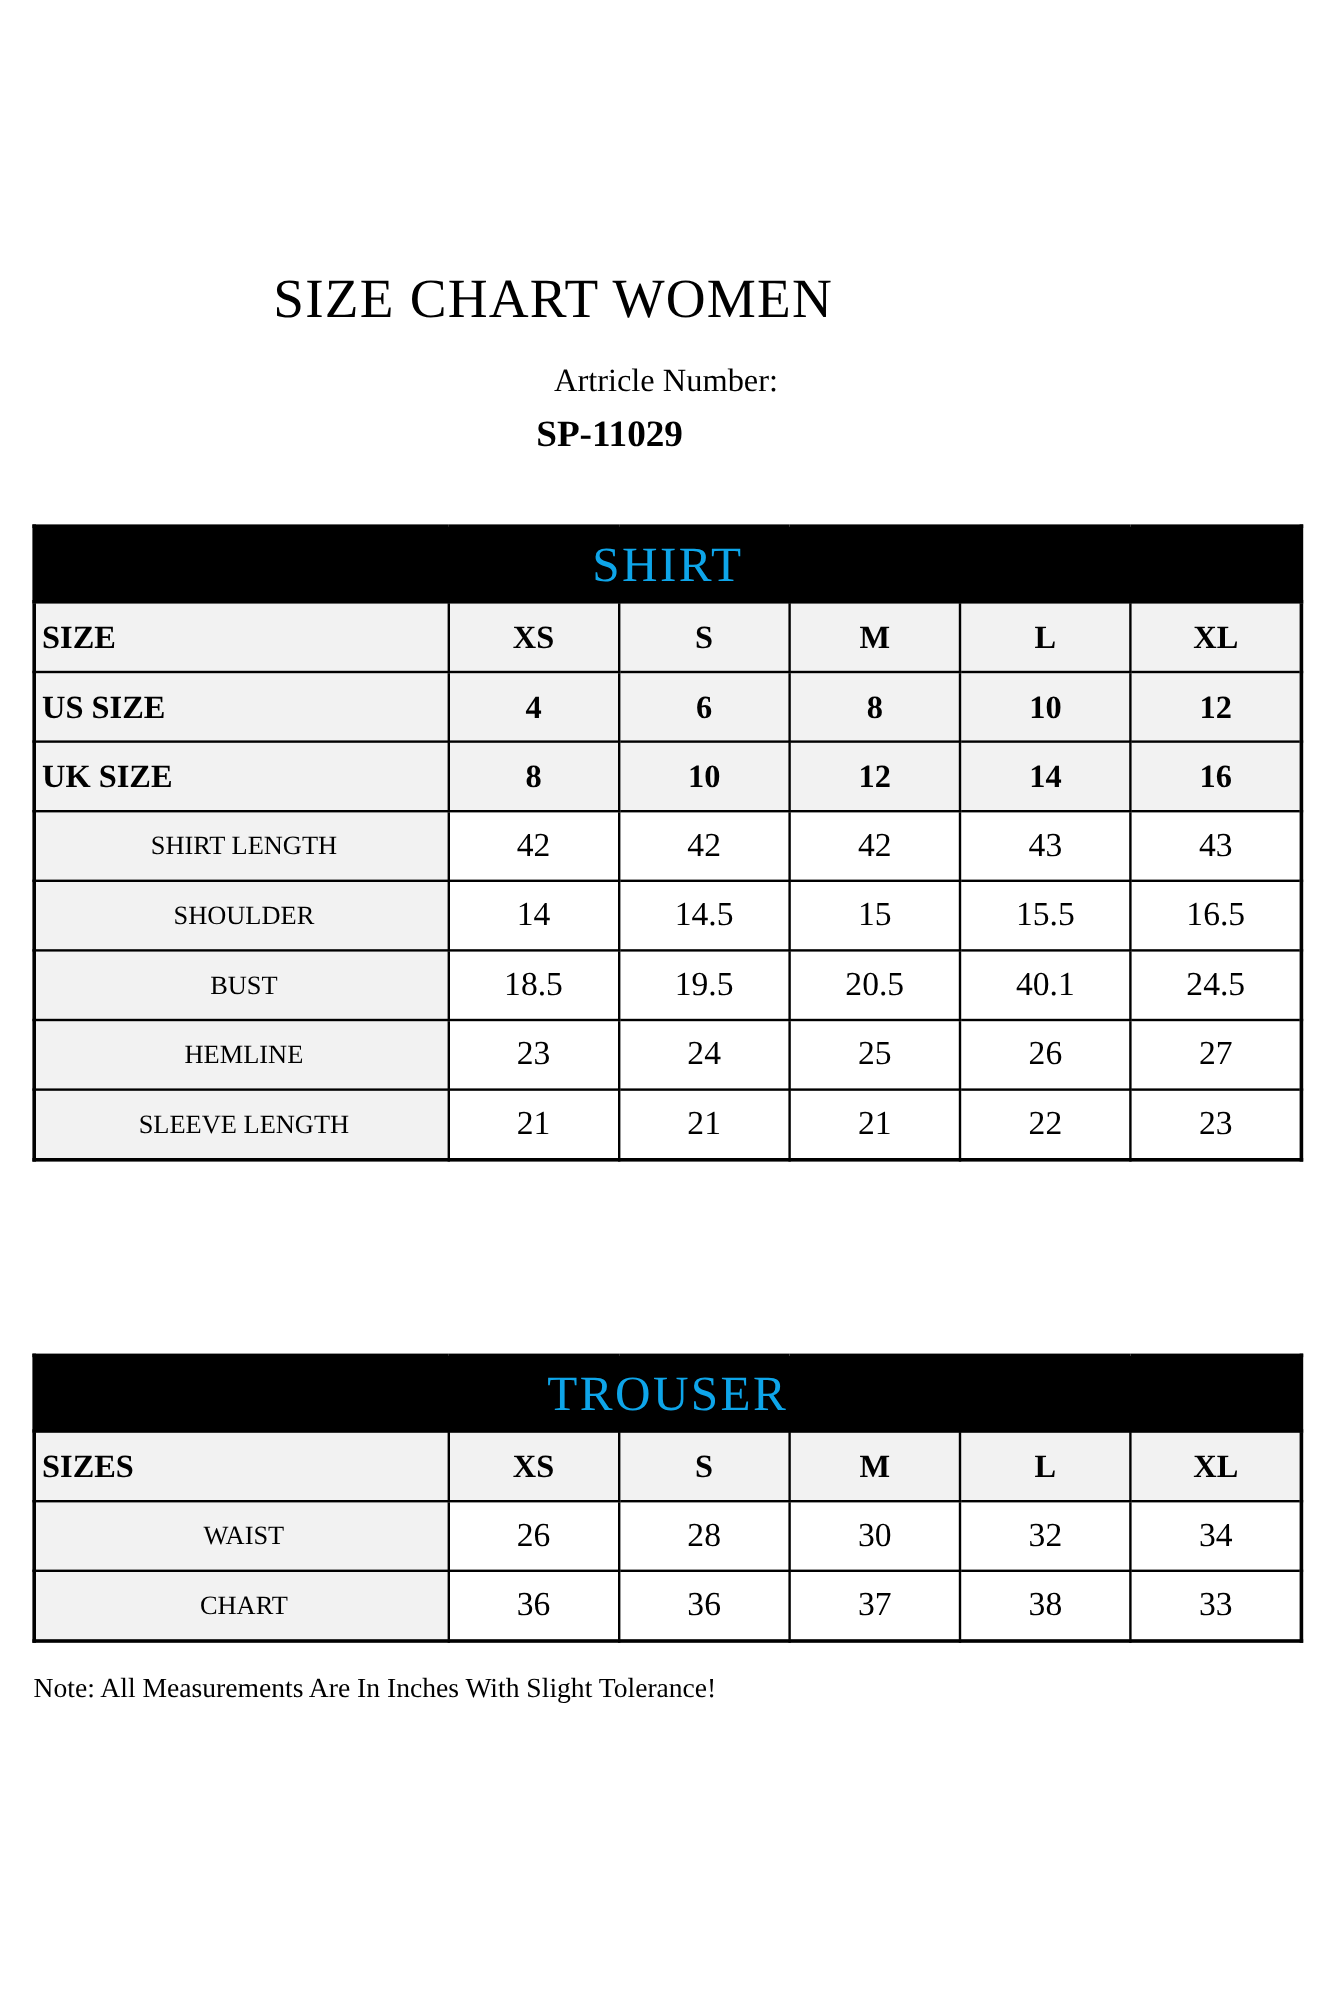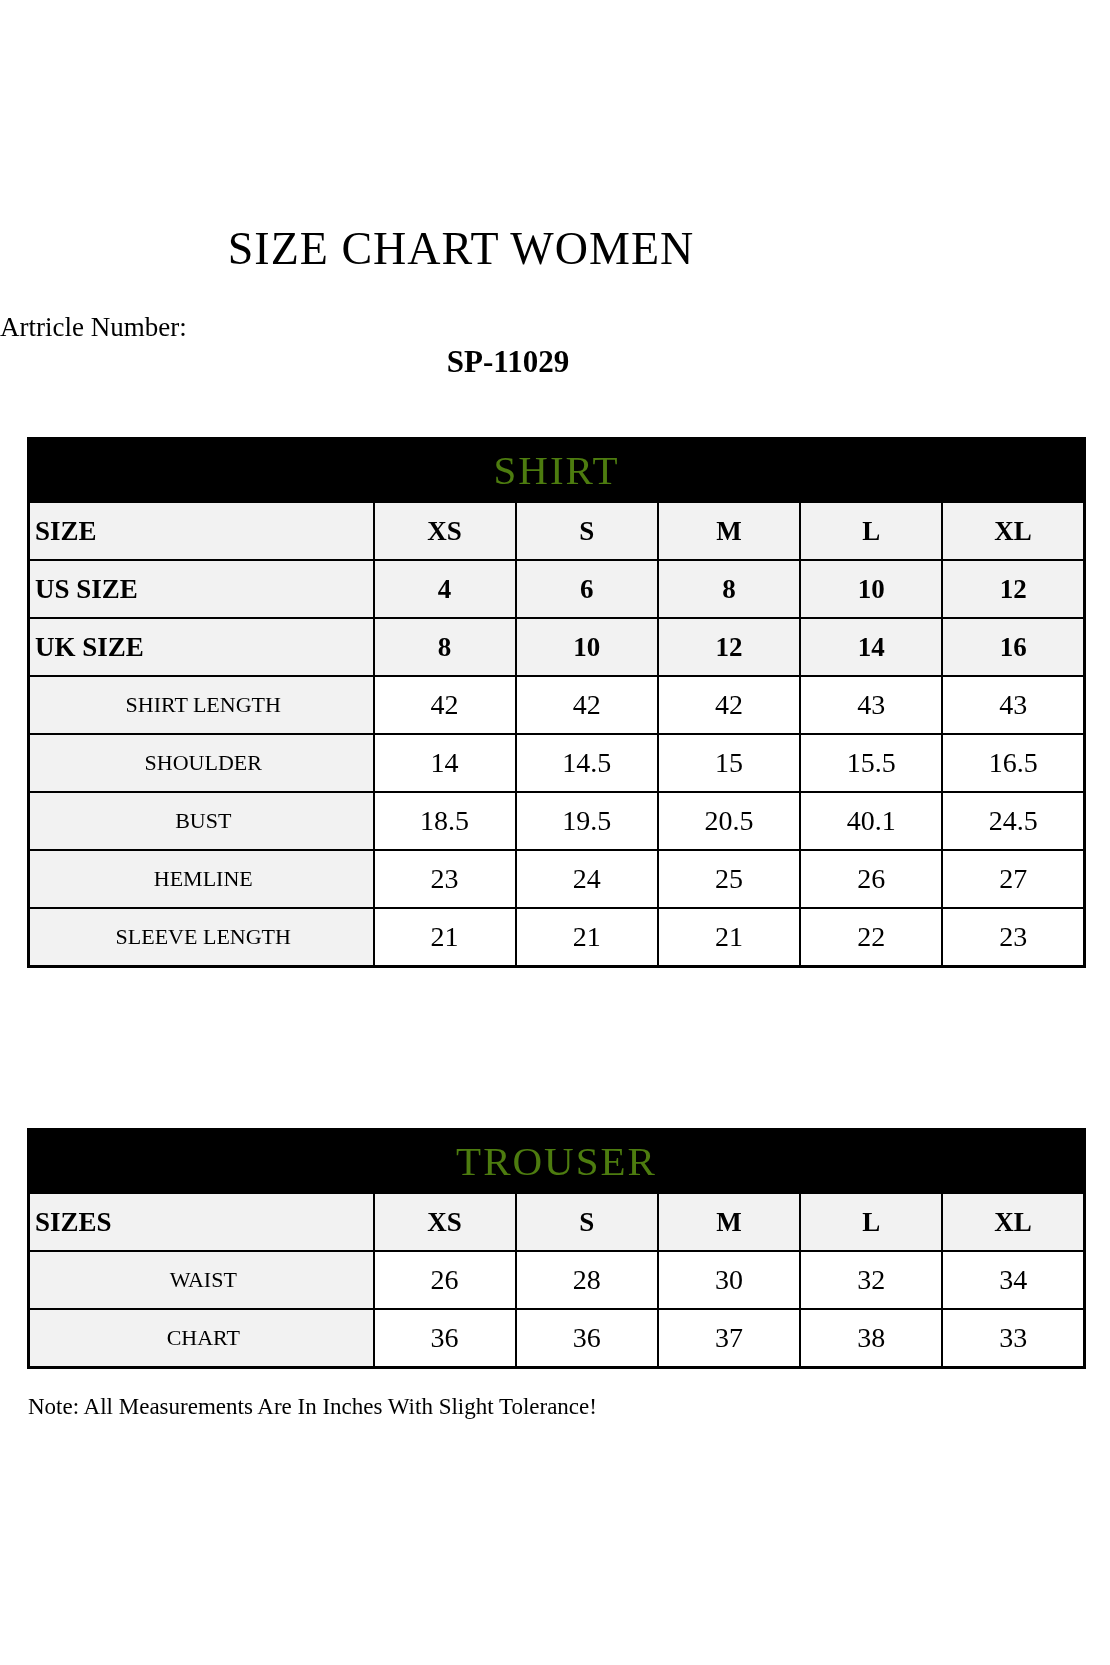--- a/index.html
+++ b/index.html
@@ -16,24 +16,24 @@
     top: 222px;
     left: 0;
     width: 922px;
     text-align: center;
     font-size: 46px;
     letter-spacing: 1px;
     white-space: nowrap;
   }
   .article-label {
     position: absolute;
-    top: 312px;
+    top: 302px;
     left: 0;
     width: 1110px;
-    text-align: left;
+    text-align: center;
     font-size: 27px;
   }
   .article-number {
     position: absolute;
     top: 344px;
     left: 0;
     width: 1016px;
     text-align: center;
     font-size: 31px;
     font-weight: bold;
@@ -44,21 +44,21 @@
     width: 1059px;
     border-collapse: collapse;
     table-layout: fixed;
     border: 3px solid #000000;
   }
   #shirt-table { top: 437px; }
   #trouser-table { top: 1128px; }
   col.label-col { width: 345px; }
   td.table-title {
     background: #000000;
-    color: #4d7c0f;
+    color: #0ea5e9;
     font-size: 41px;
     font-weight: normal;
     letter-spacing: 2px;
     height: 58px;
     text-align: center;
     border: 3px solid #000000;
     vertical-align: middle;
     margin-left: 48px;
   }
   td.cell {

